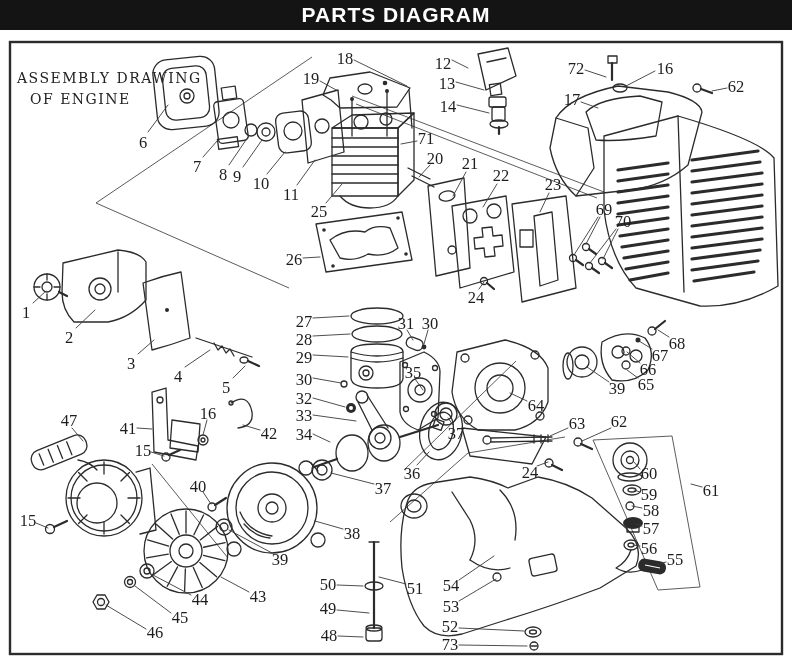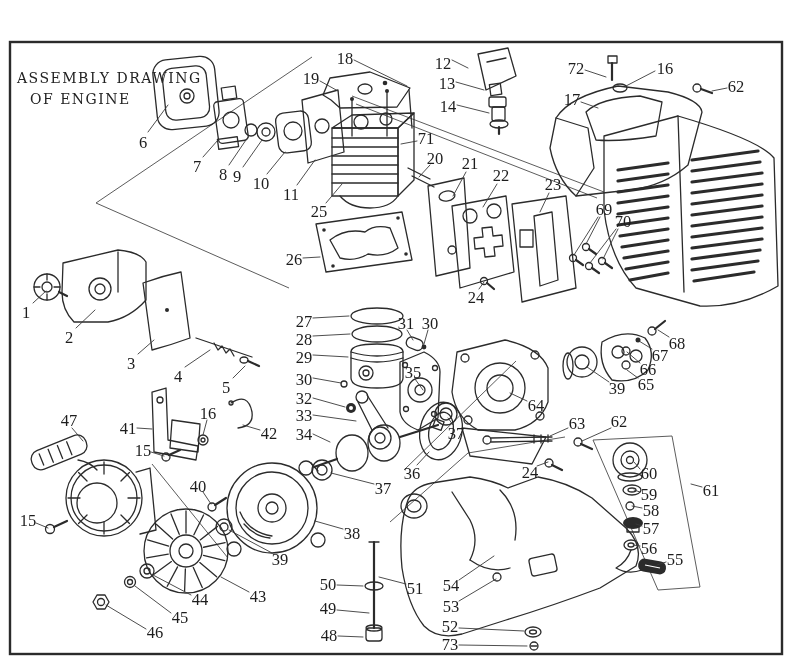--- a/index.html
+++ b/index.html
@@ -16,20 +16,23 @@
   .th{fill:none;stroke:#2b2b2b;stroke-width:2.2;stroke-linecap:round;}
   .vt{fill:none;stroke:#2b2b2b;stroke-width:3.2;stroke-linecap:round;}
   .fl{fill:#2b2b2b;stroke:none;}
   .ld{fill:none;stroke:#3a3a3a;stroke-width:0.9;stroke-linecap:round;}
   .gd{fill:none;stroke:#4a4a4a;stroke-width:0.9;}
 </style>
 </head>
 <body>
 
 <div id="stage">
+  <div id="hdr">
+    <span>PARTS DIAGRAM</span>
+  </div>
 
   <svg width="792" height="664" viewBox="0 0 792 664">
 
     <rect x="10" y="42" width="772" height="612" fill="#ffffff" stroke="#2b2b2b" stroke-width="2.4"></rect>
 
     <text class="cap" x="17" y="83">ASSEMBLY DRAWING</text>
     <text class="cap" x="30" y="104">OF ENGINE</text>
 
     <g>
         <polyline points="312,57 96,203" class="gd"></polyline>

